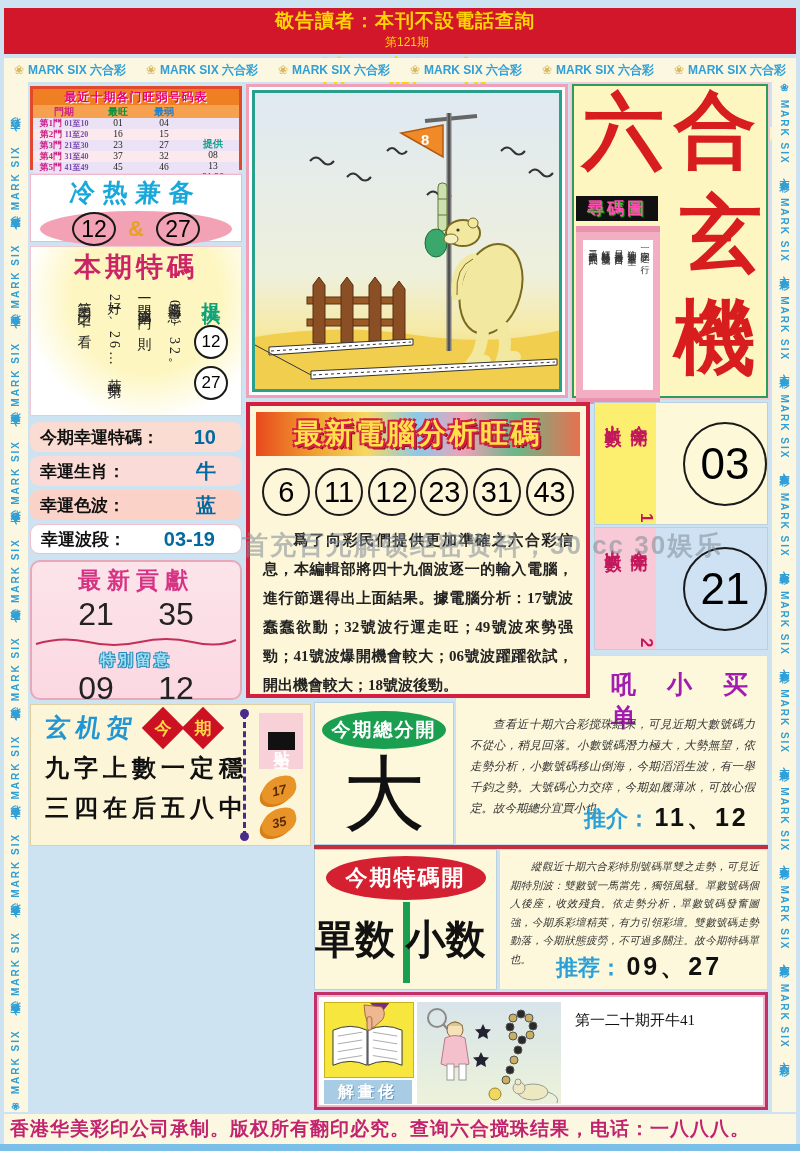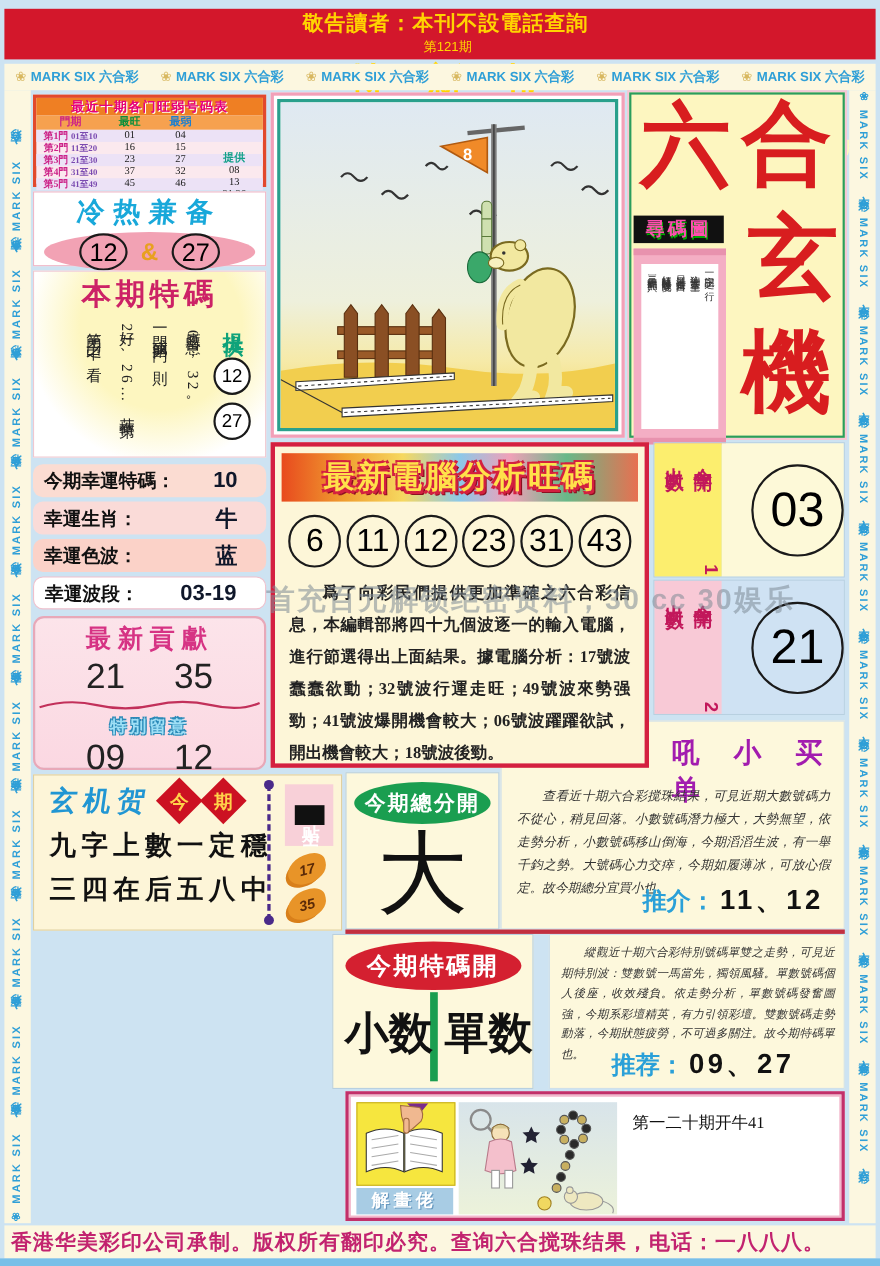--- a/index.html
+++ b/index.html
@@ -48,21 +48,21 @@
   .spc-title{text-align:center;color:#cc2266;font-size:27px;font-weight:bold;letter-spacing:4px;font-family:"Liberation Serif",serif;margin-top:2px;}
   .spc-body{position:absolute;left:8px;right:8px;top:40px;bottom:6px;display:flex;flex-direction:row-reverse;}
   .spc-prov{width:44px;display:flex;flex-direction:column;align-items:center;}
   .spc-prov .lbl{writing-mode:vertical-rl;color:#0fa37a;font-size:19px;font-weight:bold;letter-spacing:4px;}
   .spc-prov .circ{width:30px;height:30px;font-size:17px;margin-top:7px;background:#fff;}
   .spc-cols{flex:1;writing-mode:vertical-rl;font-size:14px;color:#222;font-family:"Liberation Serif",serif;padding-top:4px;}
   .spc-cols span{display:block;line-height:30px;letter-spacing:3px;}
   
   .lrow{left:30px;width:212px;height:30px;border-radius:9px;display:flex;align-items:center;padding:0 10px;font-weight:bold;}
   .lrow .l{font-size:17px;color:#111;}
-  .lrow .v{font-size:20px;color:#0f172a;margin-left:auto;margin-right:16px;}
+  .lrow .v{font-size:20px;color:#0369a1;margin-left:auto;margin-right:16px;}
   .lr1{top:422px;background:#fbdcd2;} .lr2{top:456px;background:#fadbd8;}
   .lr3{top:490px;background:#fbd2c8;} .lr4{top:524px;background:#fff;border:1px solid #f0c0cc;}
   
   .contrib{left:30px;top:560px;width:212px;height:140px;border:2px solid #e8a8b8;border-radius:10px;background:linear-gradient(180deg,#fce4ea,#fbd8e2);text-align:center;}
   .contrib-title{color:#d63384;font-size:23px;font-weight:bold;letter-spacing:6px;margin-top:3px;font-family:"Liberation Serif",serif;}
   .contrib-nums{display:flex;justify-content:space-around;padding:0 24px;font-size:32px;color:#222;}
   .contrib-note{color:#9fe0f6;font-size:15px;font-weight:bold;letter-spacing:3px;text-shadow:1px 1px 0 #2a8ab8,-1px -1px 0 #2a8ab8,1px -1px 0 #2a8ab8,-1px 1px 0 #2a8ab8;}
   
   .myst{left:30px;top:704px;width:281px;height:142px;background:#fdf5d8;border:1px solid #e0d0a0;}
   .myst-title{display:flex;align-items:center;margin:6px 0 0 14px;}
@@ -130,21 +130,21 @@
   .buy-par,.so-par{font-style:italic;font-family:"Liberation Serif",serif;color:#333;text-align:justify;}
   .buy-par{position:absolute;left:14px;right:12px;top:58px;font-size:11.5px;line-height:21px;text-indent:2em;}
   .rec{position:absolute;font-weight:bold;}
   .rec .rl{color:#2aa0d8;font-size:22px;} .rec .rv{color:#111;font-size:25px;letter-spacing:3px;}
   .buy .rec{left:128px;bottom:10px;}
   
   .tot{left:314px;top:702px;width:140px;height:143px;background:#fdf8dc;border:1px solid #b8d0e0;text-align:center;}
   .tot-ell{margin:8px auto 0;width:124px;height:38px;background:#1a9e50;border-radius:50%;color:#fff;font-size:19px;font-weight:bold;display:flex;align-items:center;justify-content:center;letter-spacing:2px;}
   .tot-val{font-size:82px;line-height:92px;color:#111;font-family:"Liberation Serif",serif;}
   .redline{left:314px;top:845px;width:454px;height:4px;background:#c23040;z-index:3;}
-  .so{left:302px;top:849px;width:183px;height:141px;background:#fdf8dc;border:1px solid #b8d0e0;text-align:right;}
+  .so{left:314px;top:849px;width:183px;height:141px;background:#fdf8dc;border:1px solid #b8d0e0;text-align:left;}
   .so-ell{margin:6px auto 0;width:160px;height:44px;background:#d42030;border-radius:50%;color:#fff;font-size:22px;font-weight:bold;display:flex;align-items:center;justify-content:center;letter-spacing:2px;}
   .so-bar{position:absolute;left:50%;top:52px;bottom:6px;width:7px;margin-left:-3px;background:#1a9e50;}
   .so-vals{position:absolute;left:0;right:0;top:62px;display:flex;}
   .so-vals b{flex:1;font-size:40px;color:#111;font-family:"Liberation Serif",serif;font-weight:900;}
   .sop{left:499px;top:849px;width:269px;height:141px;background:#fdf8dc;border:1px solid #cfe0ea;}
   .sop .so-par{position:absolute;left:10px;right:8px;top:8px;font-size:10.5px;line-height:18.5px;text-indent:2em;}
   .sop .rec{left:56px;bottom:6px;}
   
   .bot{left:314px;top:992px;width:454px;height:118px;background:#fff;border:3px solid #c2306a;box-shadow:0 0 0 2px #f2b8cc inset;}
   .book-tile{position:absolute;left:7px;top:7px;width:88px;height:74px;background:#f6e63e;border:1px solid #c8b020;}
@@ -439,22 +439,22 @@
     <div class="tot-ell">今期總分開</div>
     <div class="tot-val">大</div>
   </div>
 
   <div class="abs redline"></div>
 
   <div class="abs so">
     <div class="so-ell">今期特碼開</div>
     <div class="so-bar"></div>
     <div class="so-vals">
+      <b>單数</b>
       <b>小数</b>
-      <b>單数</b>
     </div>
   </div>
   <div class="abs sop">
     <div class="so-par">縱觀近十期六合彩特別號碼單雙之走勢，可見近期特別波：雙數號一馬當先，獨領風騷。單數號碼個人後座，收效殘負。依走勢分析，單數號碼發奮圖強，今期系彩壇精英，有力引領彩壇。雙數號碼走勢動落，今期狀態疲勞，不可過多關注。故今期特碼單也。</div>
     <div class="rec">
       <span class="rl">推荐：</span>
       <span class="rv">09、27</span>
     </div>
   </div>
 

